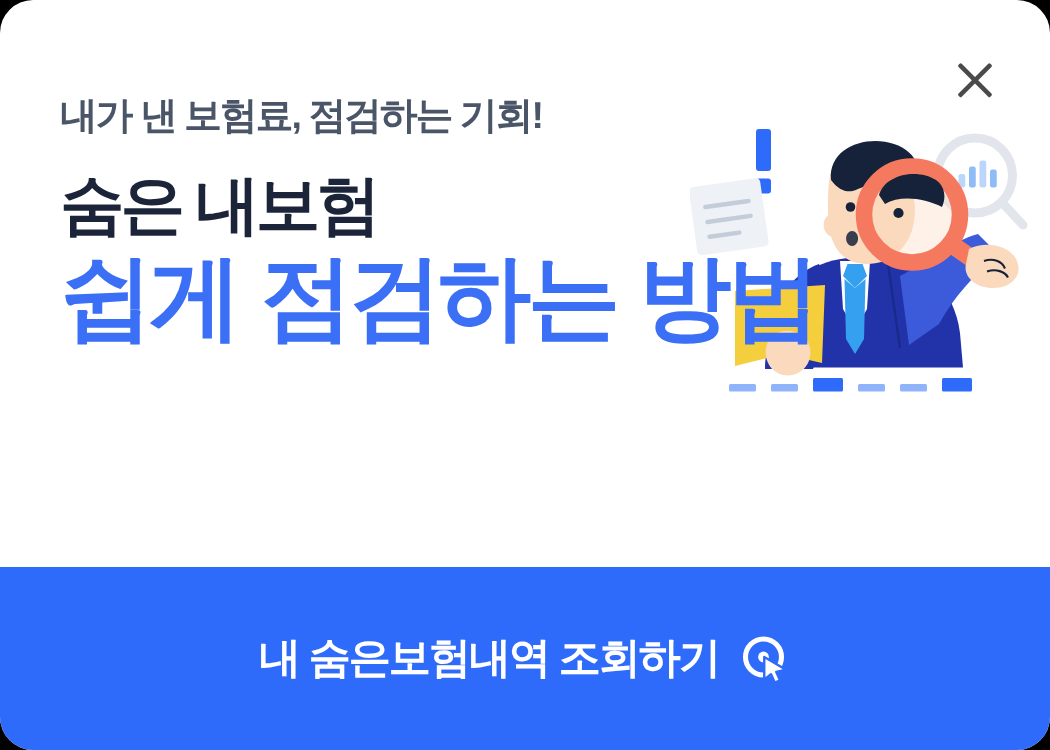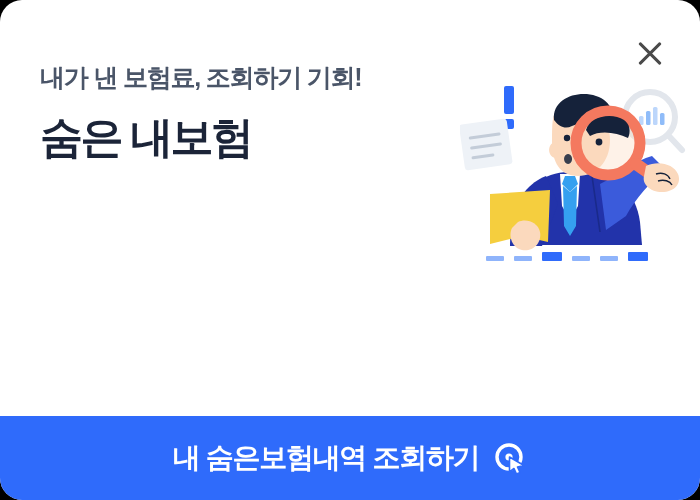--- a/index.html
+++ b/index.html
@@ -87,21 +87,21 @@
     z-index: 10;
   }
   .illus svg { display: block; width: 100%; height: 100%; }
 
   
   .cta {
     position: absolute;
     left: 0;
     bottom: 0;
     width: 700px;
-    height: 84px;
+    height: 122px;
     background: #2f6bfb;
     display: flex;
     align-items: center;
     justify-content: center;
     gap: 14px;
     cursor: pointer;
     z-index: 35;
   }
   .cta-label {
     font-size: 28px;
@@ -117,22 +117,23 @@
 <body>
 
 <div class="banner">
 
   <div class="close-btn">
     <span class="a"></span>
     <span class="b"></span>
   </div>
 
   <div class="text-wrap">
-    <div class="subtitle">내가 낸 보험료, 조회하기 기회!</div>
+    <div class="subtitle">내가 낸 보험료, 점검하는 기회!</div>
     <div class="headline-1">숨은 내보험</div>
+    <div class="headline-2">쉽게 점검하는 방법</div>
   </div>
 
   <div class="illus">
     <svg viewBox="0 0 240 200" xmlns="http://www.w3.org/2000/svg">
 
       <g>
         <rect x="44" y="6" width="10" height="28" rx="2" fill="#2f6bfb"></rect>
         <rect x="44" y="39" width="10" height="10" rx="2" fill="#2f6bfb"></rect>
       </g>
 

